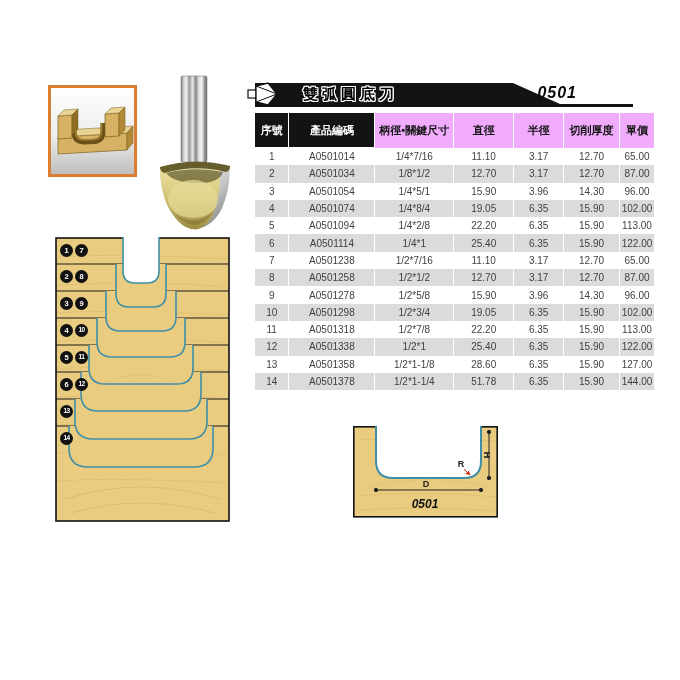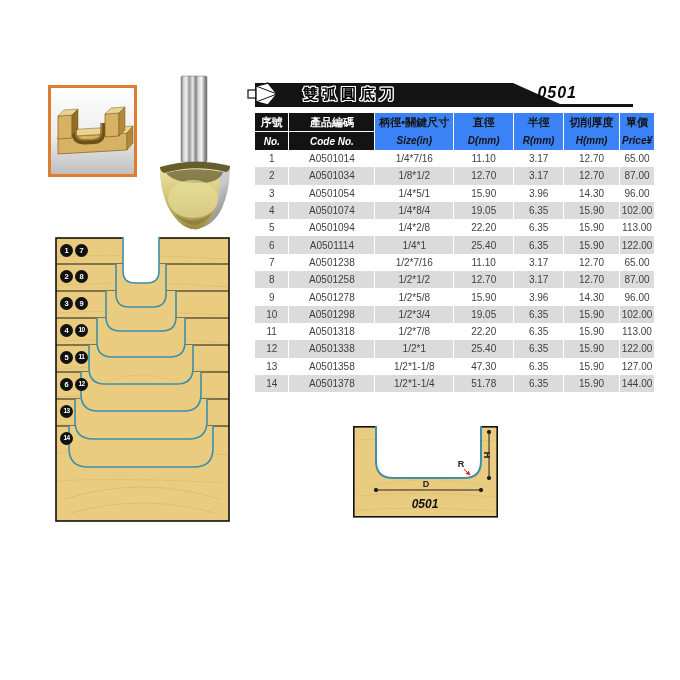--- a/index.html
+++ b/index.html
@@ -15,23 +15,23 @@
                       0 -1px 0 #fff,0 1px 0 #fff,-1px 0 0 #fff,1px 0 0 #fff;}
   #banner-icon{position:absolute;left:247px;top:81px;}
   #model-top{position:absolute;left:515px;top:84px;width:62px;height:18px;text-align:right;
           font-size:16px;font-weight:bold;font-style:italic;color:#0a0a0a;letter-spacing:1px;}
   #banner-underline{position:absolute;left:255px;top:104px;width:378px;height:3px;background:#131313;}
 
   
   #spec-table{position:absolute;left:255px;top:113px;width:400px;border-collapse:collapse;
           table-layout:fixed;font-size:10px;}
   #spec-table th,#spec-table td{padding:0;text-align:center;vertical-align:middle;overflow:visible;white-space:nowrap;}
-  #spec-table thead th{height:18px;}
+  #spec-table thead th{height:34px;}
   #spec-table th.dark{background:#131313;color:#fff;}
-  #spec-table th.amber{background:#3b82f6;color:#141414;}
+  #spec-table th.amber{background:#f0abfc;color:#141414;}
   #spec-table tr.zh th{font-weight:bold;font-size:11px;}
   #spec-table tr.zh th.dark{border-bottom:1px solid #fff;}
   #spec-table tr.en th{font-weight:bold;font-style:italic;font-size:10px;}
   #spec-table th{border-right:1px solid #fff;}
   #spec-table td{height:17.3px;color:#3f3f3f;border-right:1px solid #fff;}
   #spec-table tbody tr.odd{background:#ffffff;}
   #spec-table tbody tr.even{background:#DBDBDB;}
 
   
   #thumb{position:absolute;left:48px;top:85px;}
@@ -134,29 +134,20 @@
     <thead>
         <tr class="zh">
           <th class="dark">序號</th>
           <th class="dark">產品編碼</th>
           <th class="amber">柄徑•關鍵尺寸</th>
           <th class="amber">直徑</th>
           <th class="amber">半徑</th>
           <th class="amber">切削厚度</th>
           <th class="amber">單價</th>
         </tr>
-        <tr class="en">
-          <th class="dark">No.</th>
-          <th class="dark">Code No.</th>
-          <th class="amber">Size(in)</th>
-          <th class="amber">D(mm)</th>
-          <th class="amber">R(mm)</th>
-          <th class="amber">H(mm)</th>
-          <th class="amber">Price¥</th>
-        </tr>
       </thead>
     <tbody>
         <tr class="odd">
           <td class="">1</td>
           <td class="">A0501014</td>
           <td class="">1/4*7/16</td>
           <td class="">11.10</td>
           <td class="">3.17</td>
           <td class="">12.70</td>
           <td class="">65.00</td>
@@ -257,21 +248,21 @@
           <td class="">1/2*1</td>
           <td class="">25.40</td>
           <td class="">6.35</td>
           <td class="">15.90</td>
           <td class="">122.00</td>
         </tr>
         <tr class="odd">
           <td class="">13</td>
           <td class="">A0501358</td>
           <td class="">1/2*1-1/8</td>
-          <td class="">47.30</td>
+          <td class="">28.60</td>
           <td class="">6.35</td>
           <td class="">15.90</td>
           <td class="">127.00</td>
         </tr>
         <tr class="even">
           <td class="">14</td>
           <td class="">A0501378</td>
           <td class="">1/2*1-1/4</td>
           <td class="">51.78</td>
           <td class="">6.35</td>

